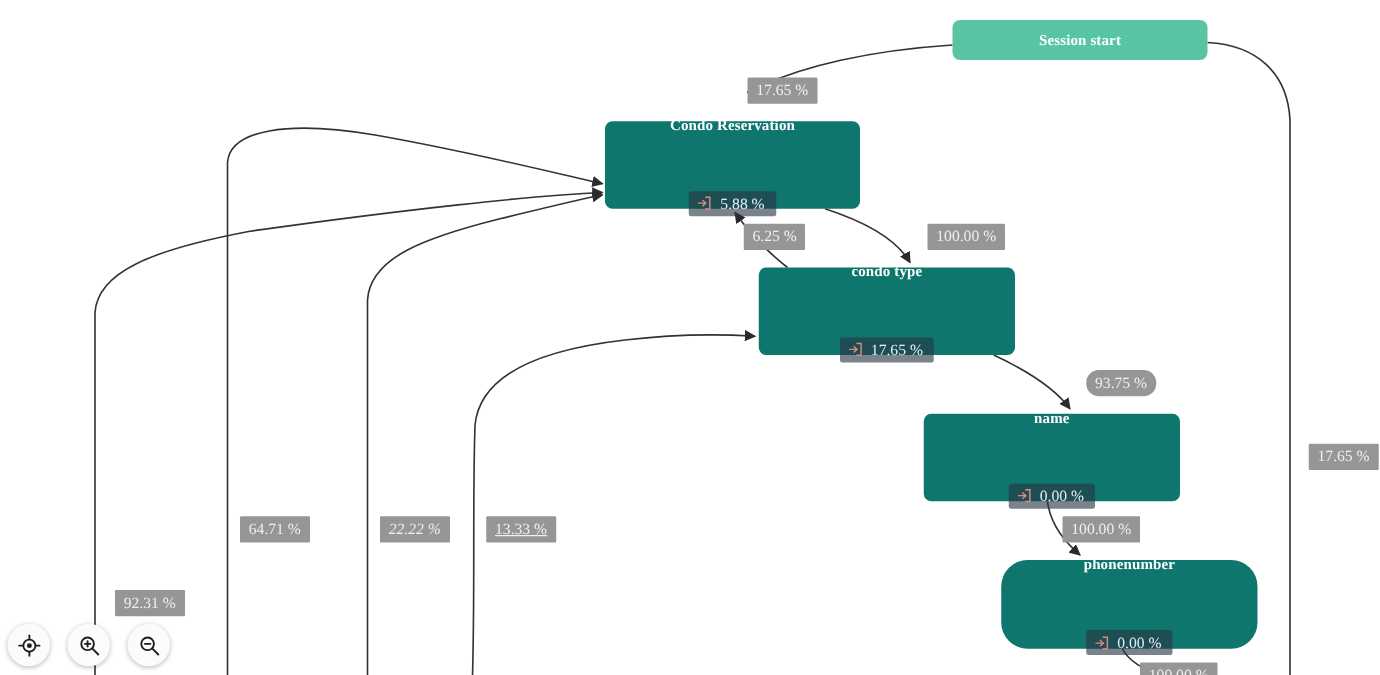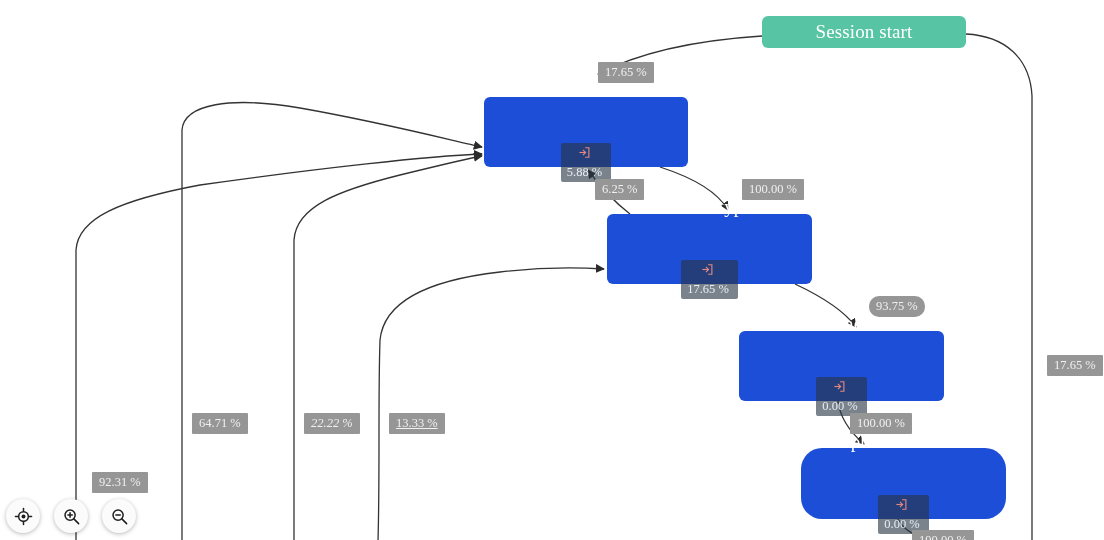--- a/index.html
+++ b/index.html
@@ -39,42 +39,42 @@
     align-items: center;
     justify-content: center;
     color: #ffffff;
     text-align: center;
     user-select: none;
   }
   .node-start {
     background: #57c4a3;
   }
   .node-activity {
-    background: #1d4ed8;
+    background: #0f766e;
     gap: 29px;
   }
   .node-title {
-    font-size: 19px;
+    font-size: 12px;
     line-height: 16px;
     letter-spacing: 0.1px;
     color: #ffffff;
     white-space: nowrap;
+    font-weight: bold;
   }
   .node-metric {
     margin-top: 16px;
     background: rgba(40, 54, 68, 0.62);
     border-radius: 2px;
     padding: 3px 9px 3px 6px;
     display: inline-flex;
     align-items: center;
     gap: 6px;
     font-size: 12.5px;
     color: #e7eef5;
     line-height: 14px;
-    flex-direction: column;
   }
   .node-start .node-title {
     margin: 0;
   }
   .metric-icon {
     display: inline-block;
     width: 13px;
     height: 13px;
     line-height: 0;
   }

